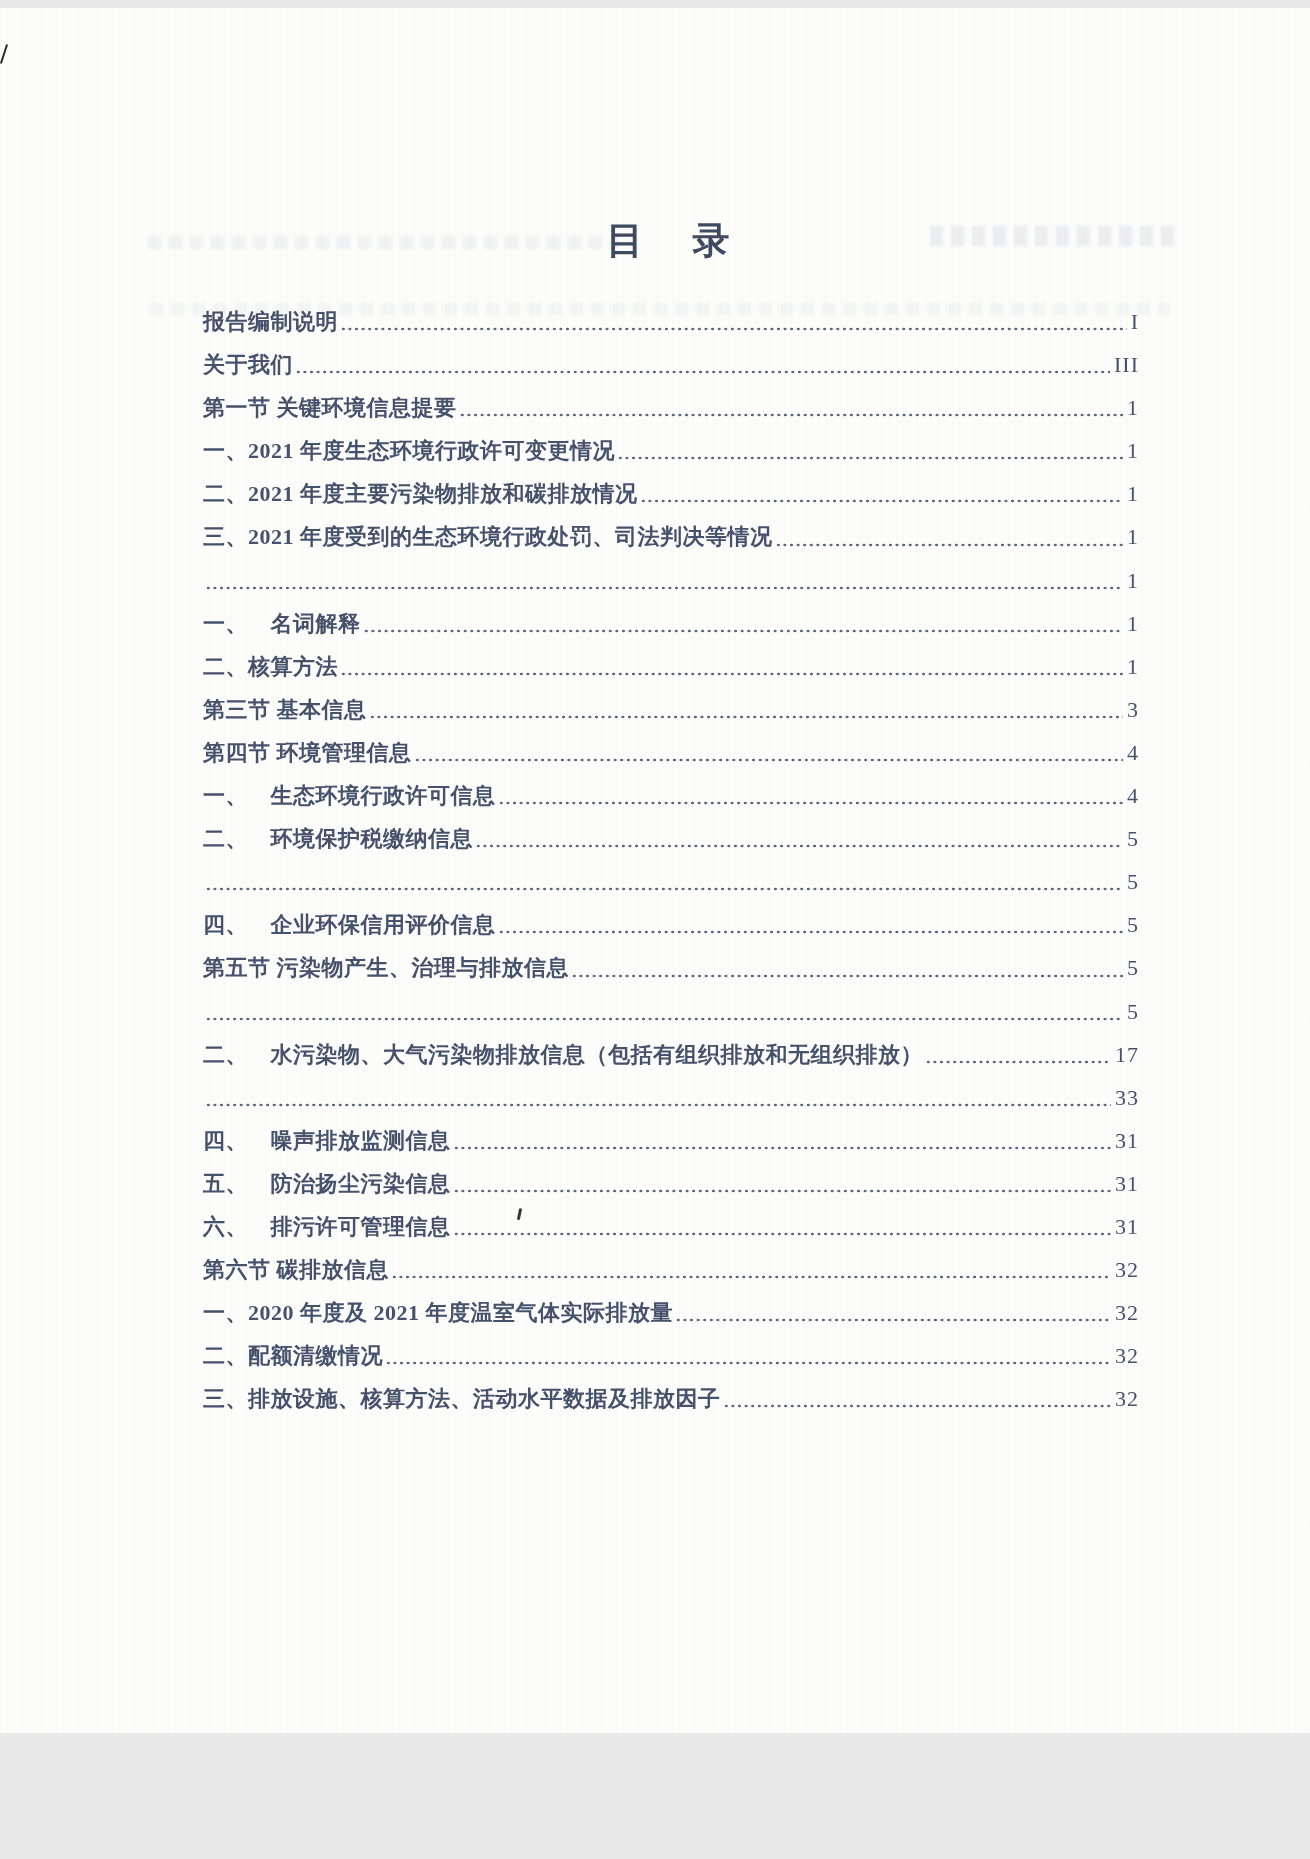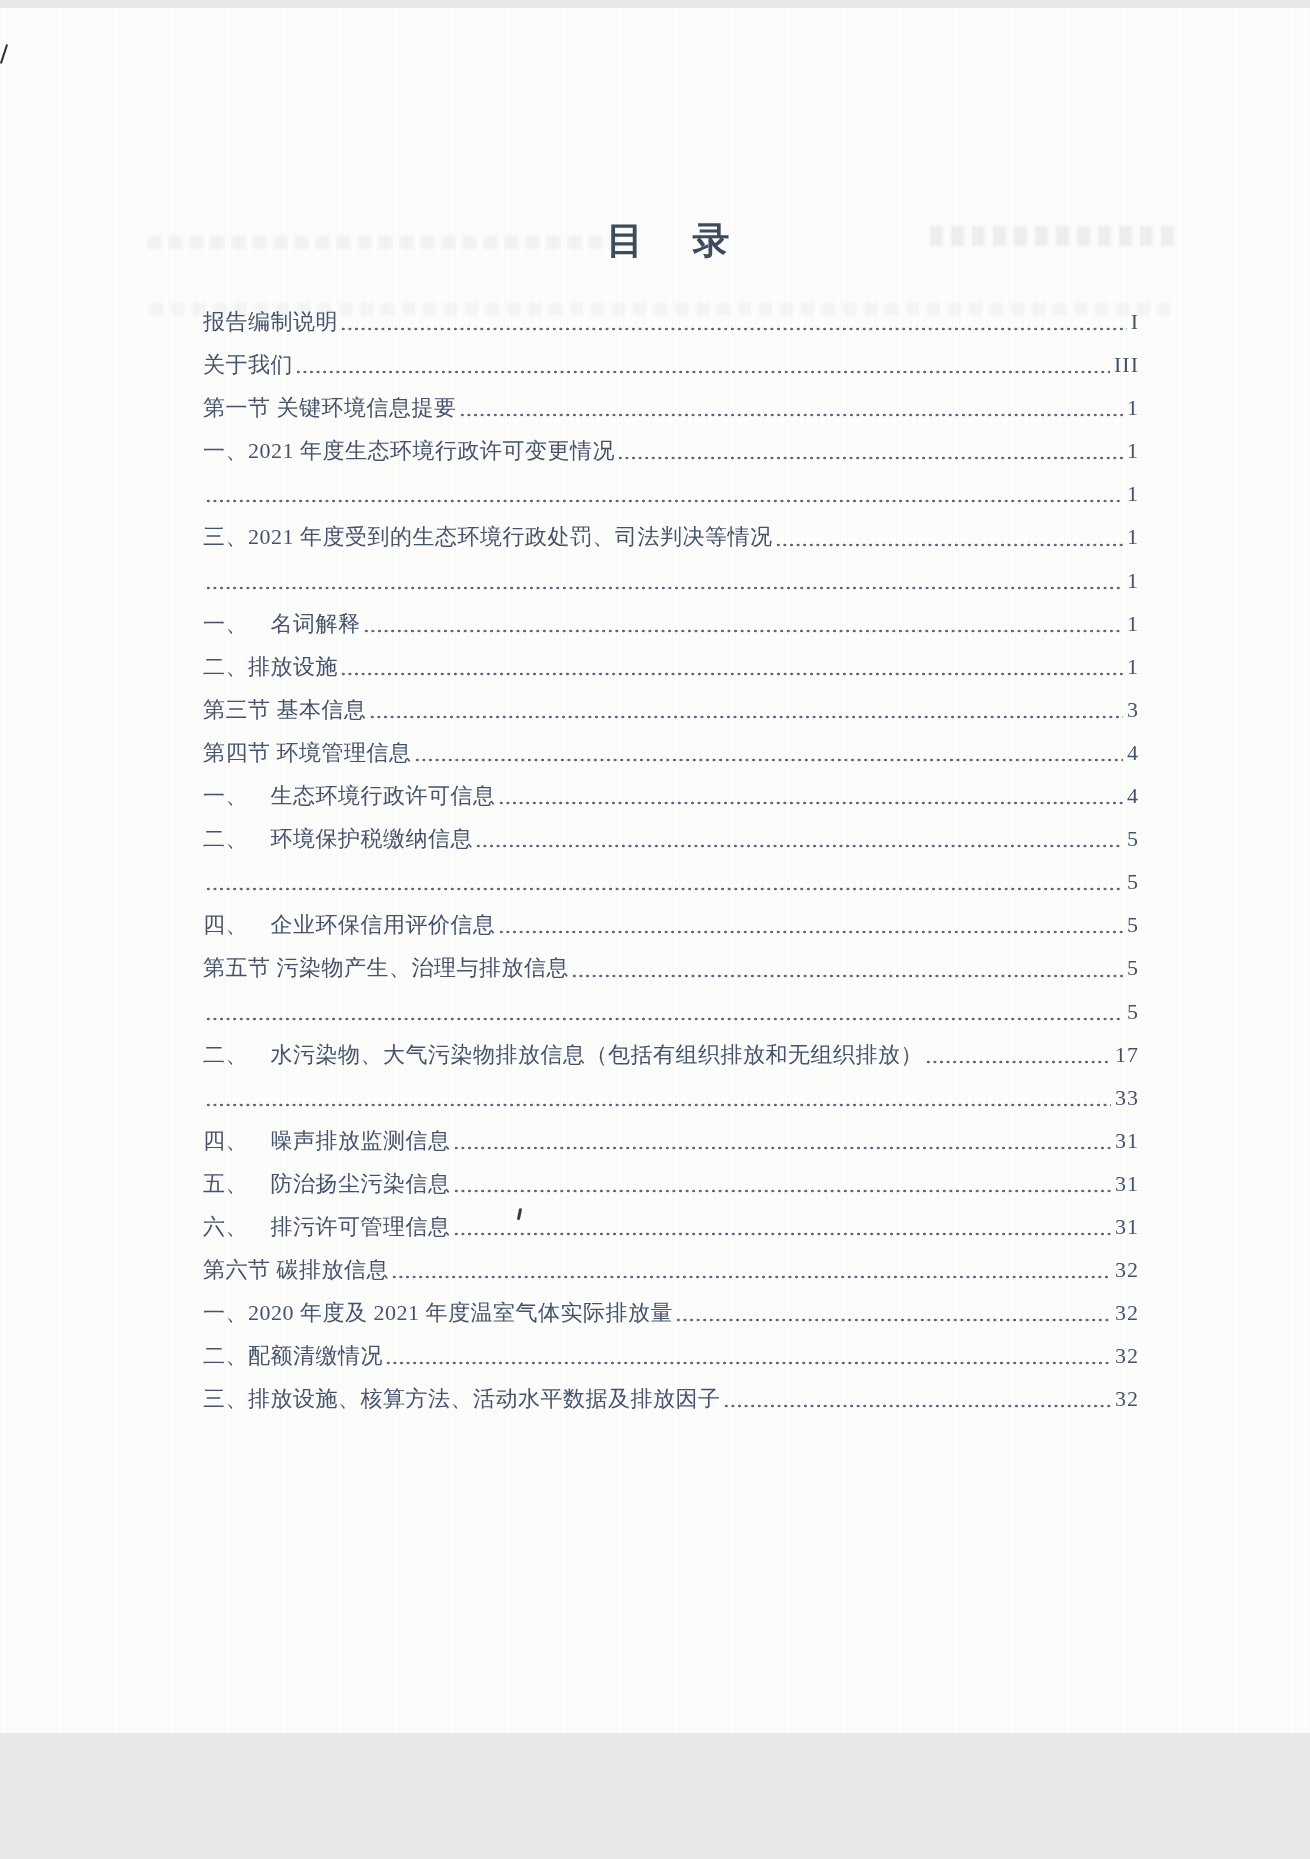--- a/index.html
+++ b/index.html
@@ -44,20 +44,21 @@
     display: flex;
     align-items: baseline;
     height: 43.1px;
     line-height: 43.1px;
     font-size: 22px;
     white-space: nowrap;
   }
   .toc-label {
     flex: 0 0 auto;
     letter-spacing: 0.5px;
+    font-weight: bold;
   }
   .toc-dots {
     flex: 1 1 auto;
     align-self: stretch;
     margin: 0 4px 0 2px;
     background-image: radial-gradient(circle, rgba(66,78,102,0.85) 1.25px, rgba(66,78,102,0) 1.6px);
     background-size: 6.6px 6px;
     background-repeat: repeat-x;
     background-position: left calc(100% - 11px);
   }
@@ -141,20 +142,21 @@
     <span class="toc-page">1</span>
   </div>
 
   <div class="toc-row">
     <span class="toc-label">一、2021 年度生态环境行政许可变更情况</span>
     <span class="toc-dots"></span>
     <span class="toc-page">1</span>
   </div>
 
   <div class="toc-row">
+    <span class="toc-label">二、2021 年度主要污染物排放和碳排放情况</span>
     <span class="toc-dots"></span>
     <span class="toc-page">1</span>
   </div>
 
   <div class="toc-row">
     <span class="toc-label">三、2021 年度受到的生态环境行政处罚、司法判决等情况</span>
     <span class="toc-dots"></span>
     <span class="toc-page">1</span>
   </div>
 
@@ -163,21 +165,21 @@
     <span class="toc-page">1</span>
   </div>
 
   <div class="toc-row">
     <span class="toc-label">一、　名词解释</span>
     <span class="toc-dots"></span>
     <span class="toc-page">1</span>
   </div>
 
   <div class="toc-row">
-    <span class="toc-label">二、排放设施</span>
+    <span class="toc-label">二、核算方法</span>
     <span class="toc-dots"></span>
     <span class="toc-page">1</span>
   </div>
 
   <div class="toc-row">
     <span class="toc-label">第三节 基本信息</span>
     <span class="toc-dots"></span>
     <span class="toc-page">3</span>
   </div>
 

